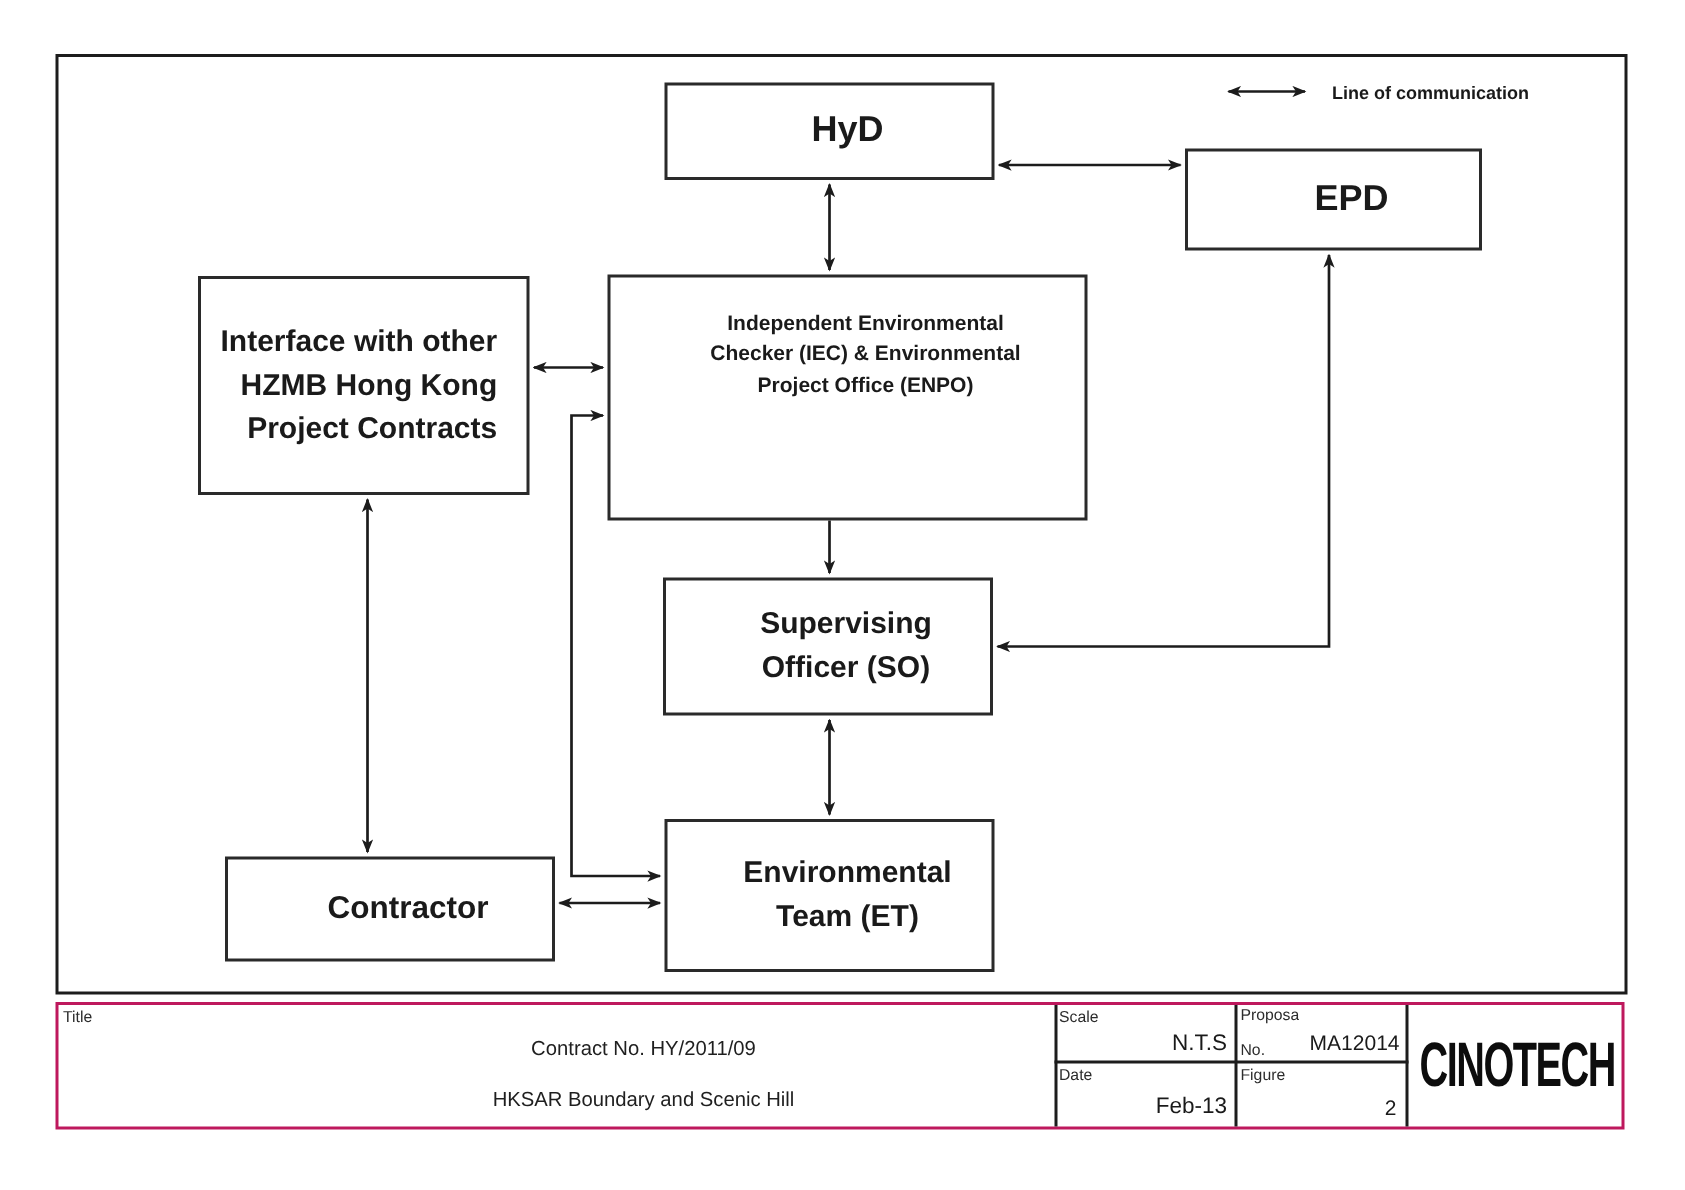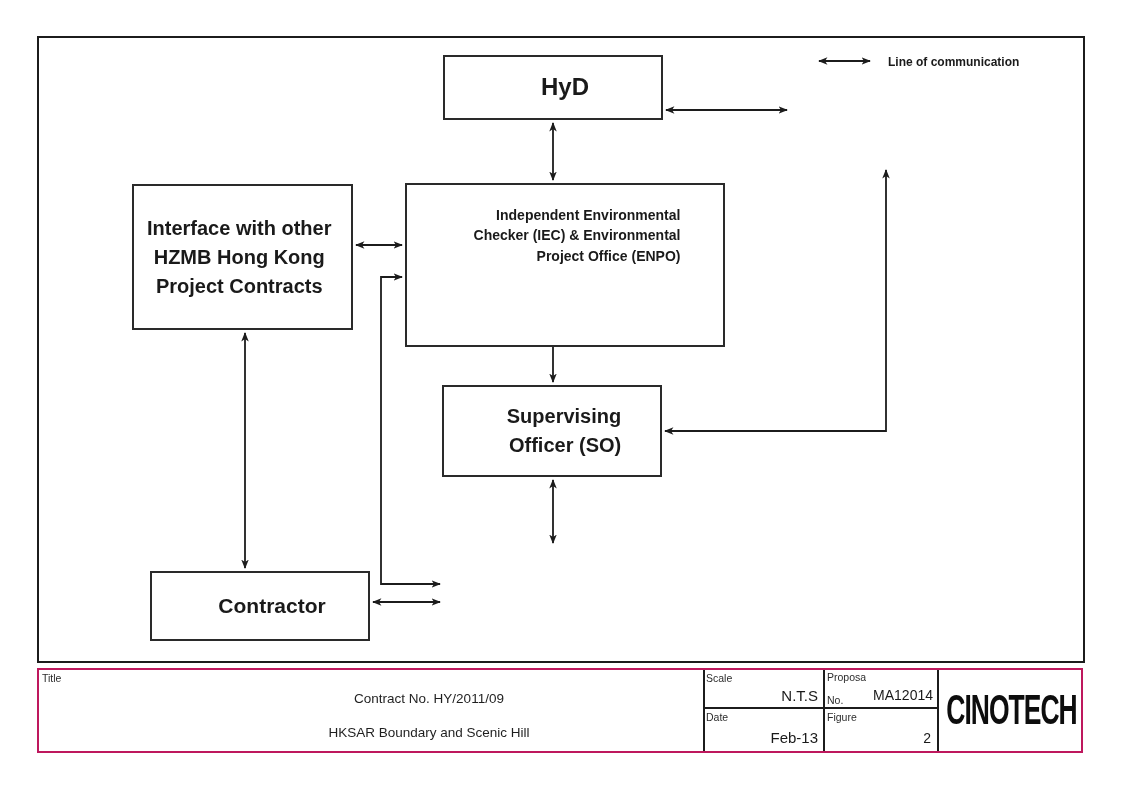--- a/index.html
+++ b/index.html
@@ -21,31 +21,31 @@
 
   
   svg.wires { position: absolute; left: 0; top: 0; width: 1123px; height: 793px; }
 
   
   .node {
     position: absolute;
     border: 2px solid #2a2a2a;
     background: #ffffff;
     display: flex; align-items: center; justify-content: center;
-    text-align: right;
+    text-align: center;
     font-weight: bold;
     white-space: pre-line;
     line-height: 1.45;
     color: #1a1a1a;
     padding-left: 24px;
   }
   .node-hyd        { left: 443px; top: 55px;  width: 220px; height: 65px;  font-size: 24px; }
   .node-epd        { left: 790px; top: 99px;  width: 198px; height: 68px;  font-size: 24px; }
   .node-iec        { left: 405px; top: 183px; width: 320px; height: 164px; font-size: 14px; align-items: flex-start; padding-top: 20px; }
-  .node-interface  { left: 132px; top: 184px; width: 221px; height: 146px; font-size: 20px; justify-content: flex-start; text-align: center; padding-left: 13px; }
+  .node-interface  { left: 132px; top: 184px; width: 221px; height: 146px; font-size: 20px; justify-content: flex-start; text-align: right; padding-left: 13px; }
   .node-so         { left: 442px; top: 385px; width: 220px; height: 92px;  font-size: 20px; }
   .node-contractor { left: 150px; top: 571px; width: 220px; height: 70px;  font-size: 21px; }
   .node-et         { left: 443px; top: 546px; width: 220px; height: 102px; font-size: 20px; }
 
   
   .legend-label {
     position: absolute; left: 888px; top: 55px;
     font-size: 12px; font-weight: bold; color: #1a1a1a;
   }
 
@@ -114,29 +114,32 @@
       <line x1="373" y1="602" x2="440" y2="602" marker-start="url(#ah)" marker-end="url(#ah)"></line>
       <path d="M 665 431 L 886 431 L 886 170" marker-start="url(#ah)" marker-end="url(#ah)"></path>
       <path d="M 402 277 L 381 277 L 381 584 L 440 584" marker-start="url(#ah)" marker-end="url(#ah)"></path>
       <line x1="819" y1="61" x2="870" y2="61" marker-start="url(#ah)" marker-end="url(#ah)"></line>
     </g>
   </svg>
 
   <div class="legend-label">Line of communication</div>
 
   <div class="node node-hyd">HyD</div>
+  <div class="node node-epd">EPD</div>
   <div class="node node-iec">Independent Environmental
 Checker (IEC) &amp; Environmental
 Project Office (ENPO)</div>
   <div class="node node-interface">Interface with other
 HZMB Hong Kong
 Project Contracts</div>
   <div class="node node-so">Supervising
 Officer (SO)</div>
   <div class="node node-contractor">Contractor</div>
+  <div class="node node-et">Environmental
+Team (ET)</div>
 
   <div class="title-block">
     <div class="tb-vline v1"></div>
     <div class="tb-vline v2"></div>
     <div class="tb-vline v3"></div>
     <div class="tb-hline"></div>
 
     <span class="tb-small-label tb-title-label">Title</span>
 
     <div class="tb-title-text">

